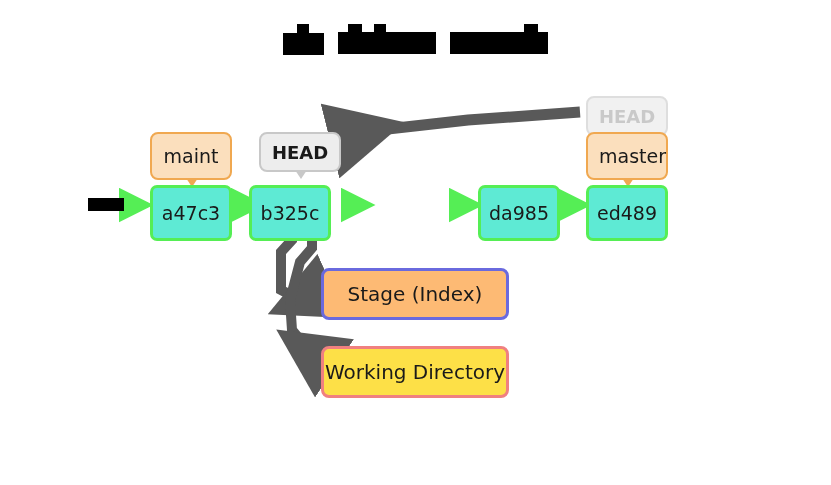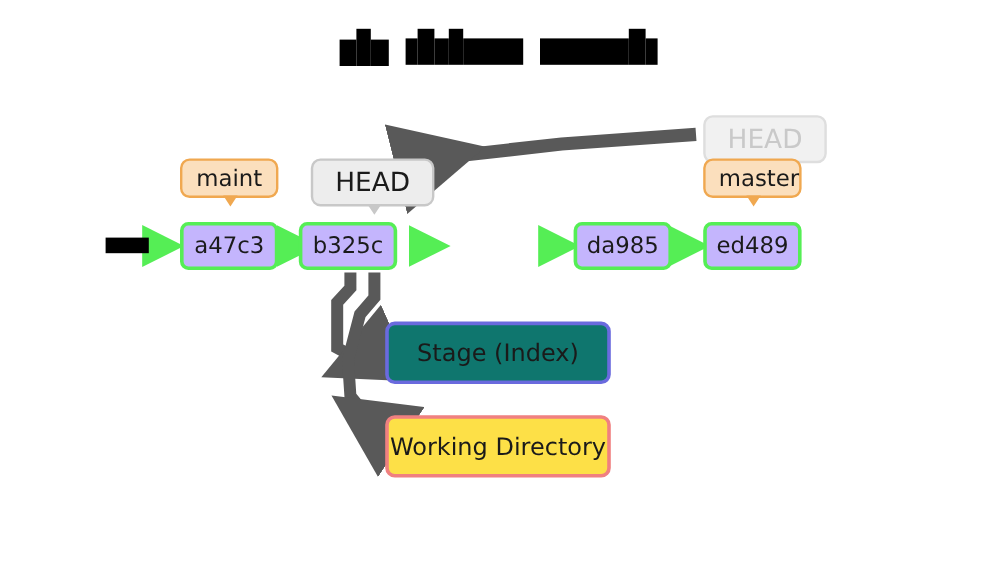--- a/index.html
+++ b/index.html
@@ -29,58 +29,59 @@
   }
   .node .shadow{
     position:absolute;inset:0;
     border-radius:7px;
     background:#b8b8b8;
     z-index:-1;
   }
 
   
   .commit{
-    width:82px;height:40px;
-    background:#c4b5fd;
+    width:82px;height:56px;
+    background:#5eead4;
     border:3px solid #55ee55;
     color:#1a1a1a;
     font-size:19px;
   }
   
   .branch{
-    width:82px;height:33px;
+    width:82px;height:48px;
     background:#fbdfbd;
     border:2px solid #f0a850;
     color:#1a1a1a;
     font-size:19px;
     border-radius:8px;
   }
   
   .headlbl{
-    width:103px;height:40px;
+    width:82px;height:40px;
     background:#ededed;
     border:2px solid #c8c8c8;
     color:#1a1a1a;
-    font-size:22px;
+    font-size:18px;
     border-radius:8px;
+    font-weight:bold;
   }
   .headlbl.ghost{
     color:#c9c9c9;
     border-color:#dedede;
     background:#f1f1f1;
   }
   
   .areabox{
     height:52px;
     border-radius:8px;
     font-size:20px;
     color:#1a1a1a;
   }
   .stage-box{
-    background:#0f766e;
+    background:#fdba74;
     border:3px solid #6a6ade;
   }
   .work-box{
     background:#fde047;
     border:3px solid #f08080;
   }
 
   
   .nub{
     position:absolute;

